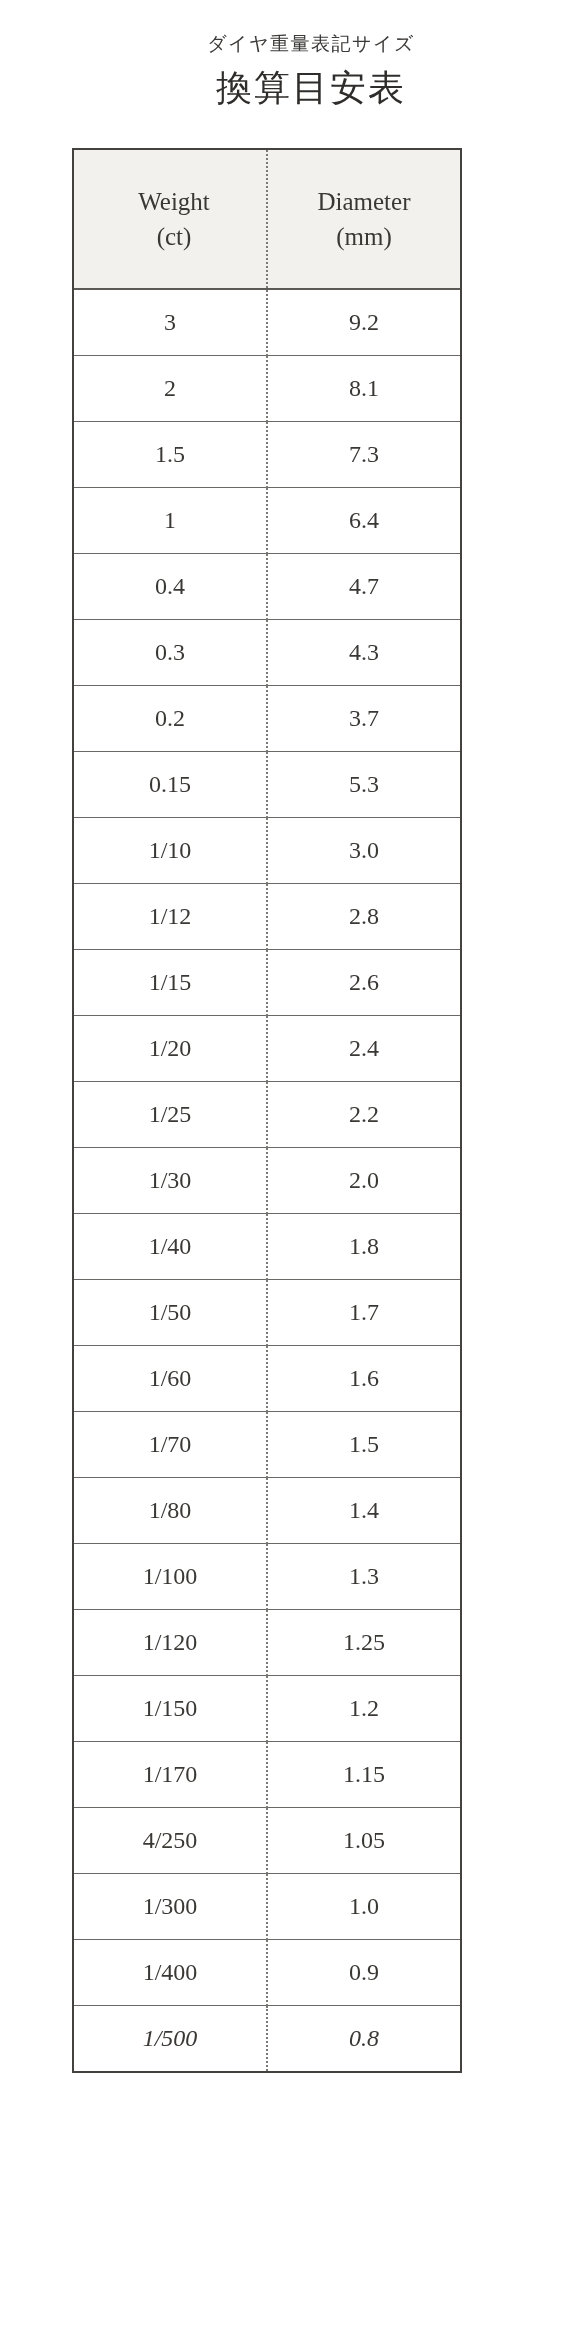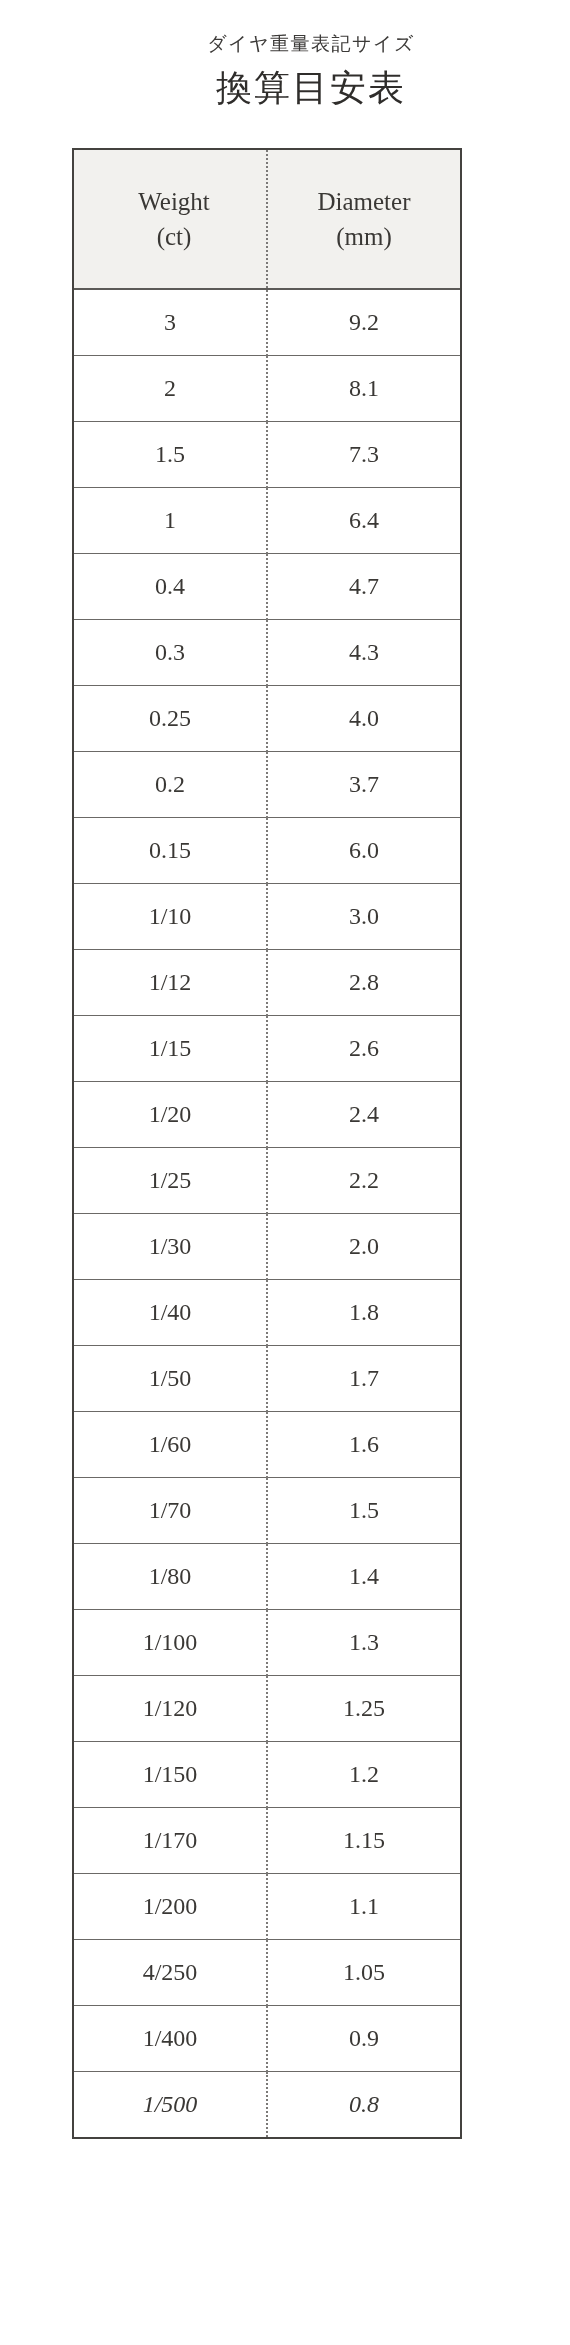--- a/index.html
+++ b/index.html
@@ -152,30 +152,26 @@
           </tr>
           <tr class="data-row">
             <td class="cell-weight">0.4</td>
             <td class="cell-diameter">4.7</td>
           </tr>
           <tr class="data-row">
             <td class="cell-weight">0.3</td>
             <td class="cell-diameter">4.3</td>
           </tr>
           <tr class="data-row">
-            <td class="cell-weight">0.25</td>
-            <td class="cell-diameter">4.0</td>
-          </tr>
-          <tr class="data-row">
             <td class="cell-weight">0.2</td>
             <td class="cell-diameter">3.7</td>
           </tr>
           <tr class="data-row">
             <td class="cell-weight">0.15</td>
-            <td class="cell-diameter">6.0</td>
+            <td class="cell-diameter">5.3</td>
           </tr>
           <tr class="data-row">
             <td class="cell-weight">1/10</td>
             <td class="cell-diameter">3.0</td>
           </tr>
           <tr class="data-row">
             <td class="cell-weight">1/12</td>
             <td class="cell-diameter">2.8</td>
           </tr>
           <tr class="data-row">
@@ -224,26 +220,26 @@
           </tr>
           <tr class="data-row">
             <td class="cell-weight">1/150</td>
             <td class="cell-diameter">1.2</td>
           </tr>
           <tr class="data-row">
             <td class="cell-weight">1/170</td>
             <td class="cell-diameter">1.15</td>
           </tr>
           <tr class="data-row">
-            <td class="cell-weight">1/200</td>
-            <td class="cell-diameter">1.1</td>
-          </tr>
-          <tr class="data-row">
             <td class="cell-weight">4/250</td>
             <td class="cell-diameter">1.05</td>
+          </tr>
+          <tr class="data-row">
+            <td class="cell-weight">1/300</td>
+            <td class="cell-diameter">1.0</td>
           </tr>
           <tr class="data-row">
             <td class="cell-weight">1/400</td>
             <td class="cell-diameter">0.9</td>
           </tr>
           <tr class="data-row">
             <td class="cell-weight">1/500</td>
             <td class="cell-diameter">0.8</td>
           </tr>
         </tbody>

